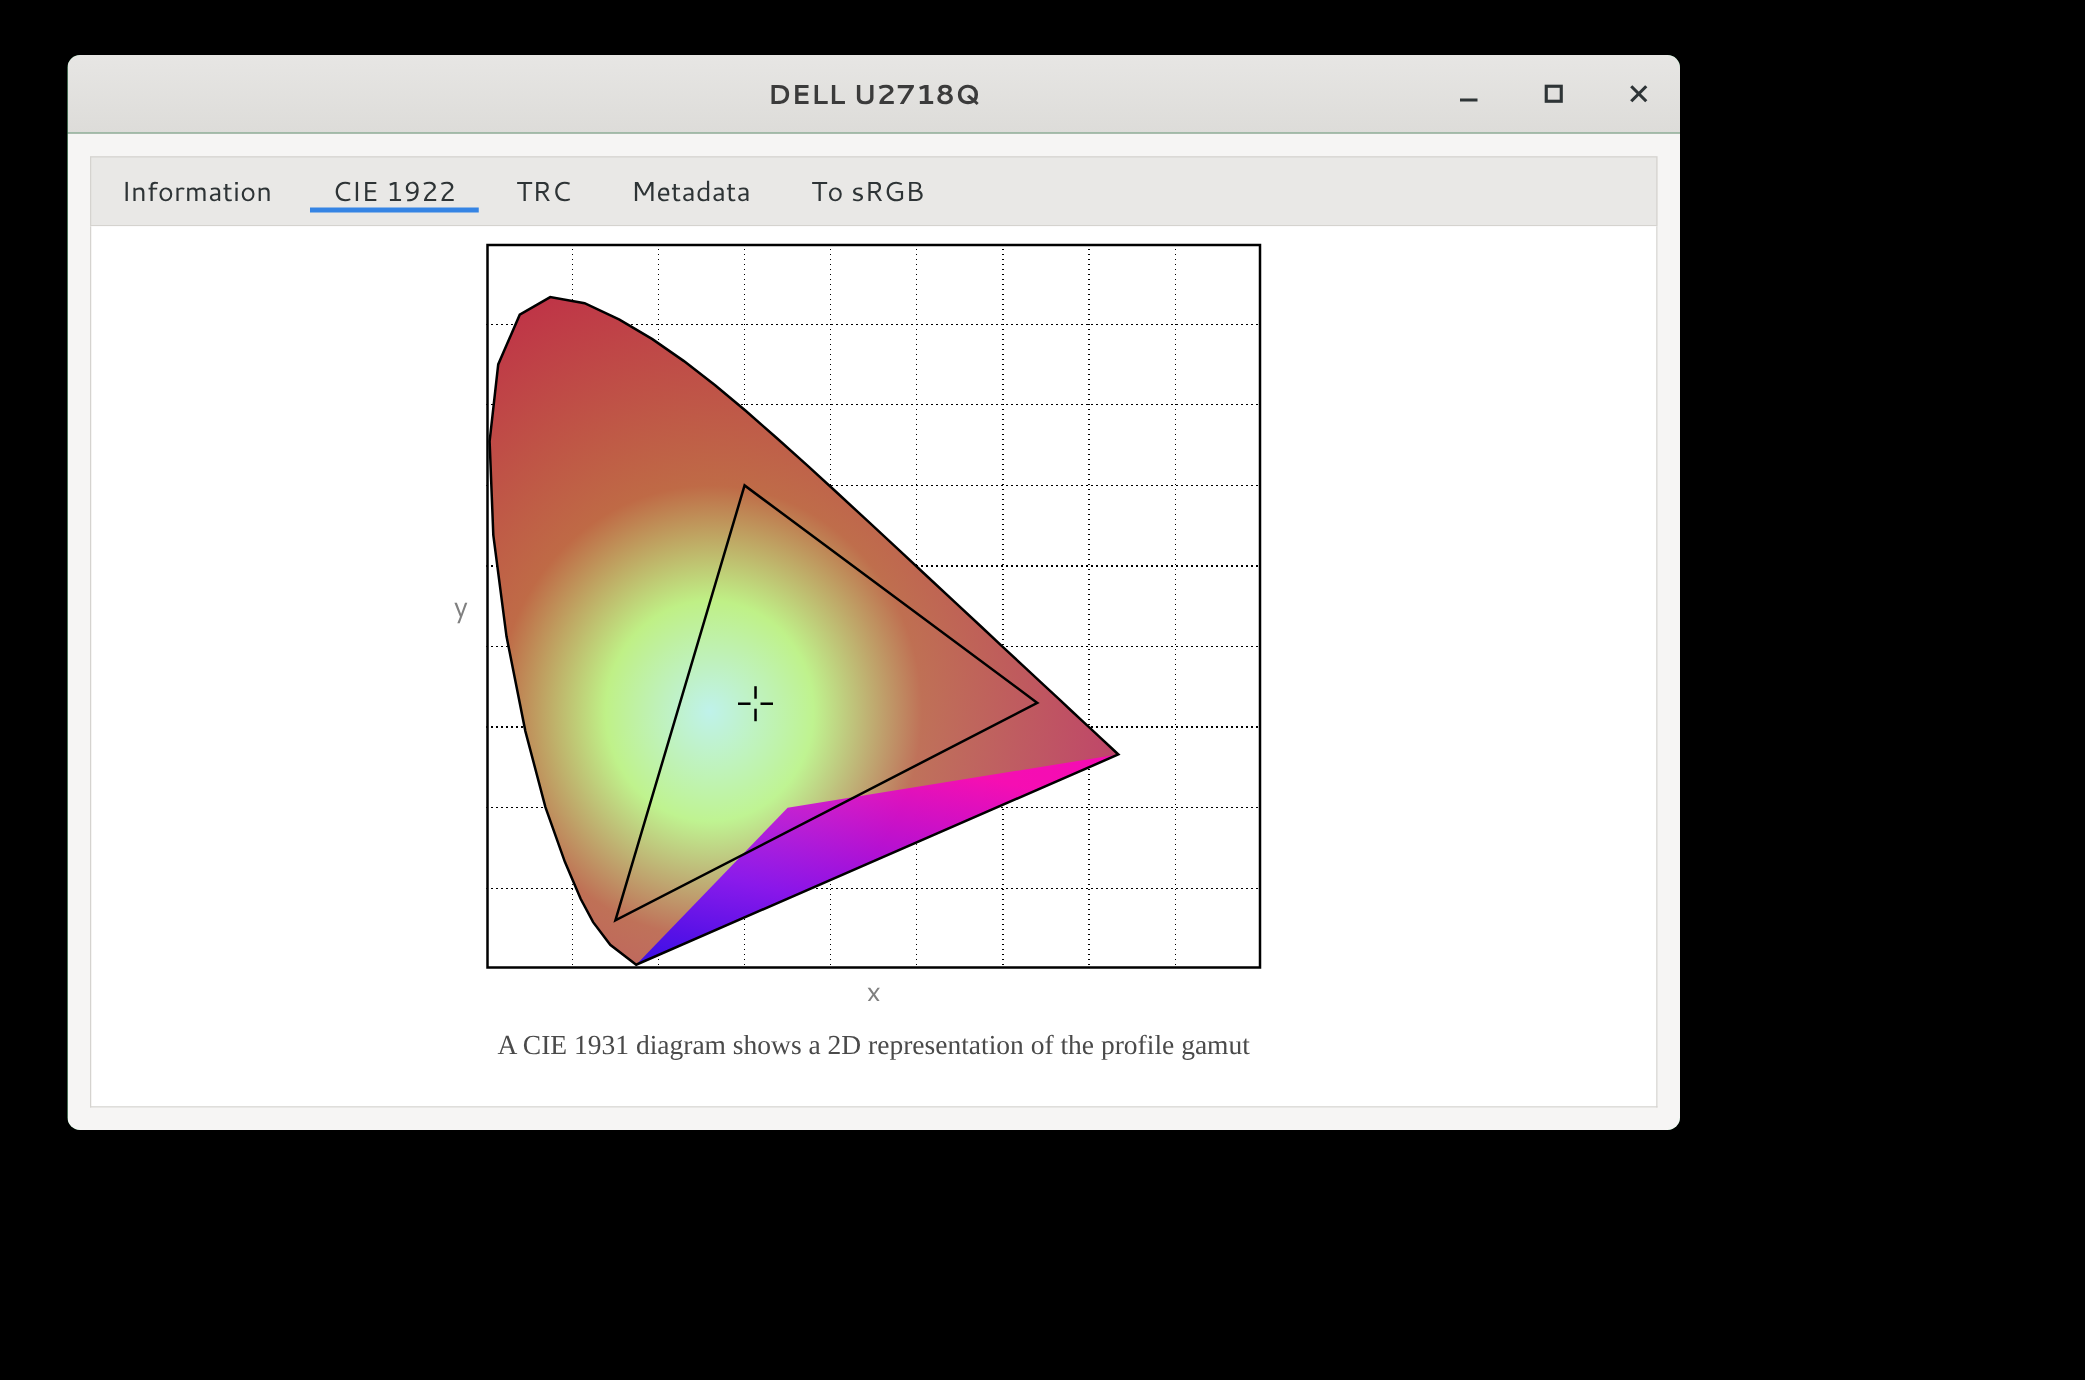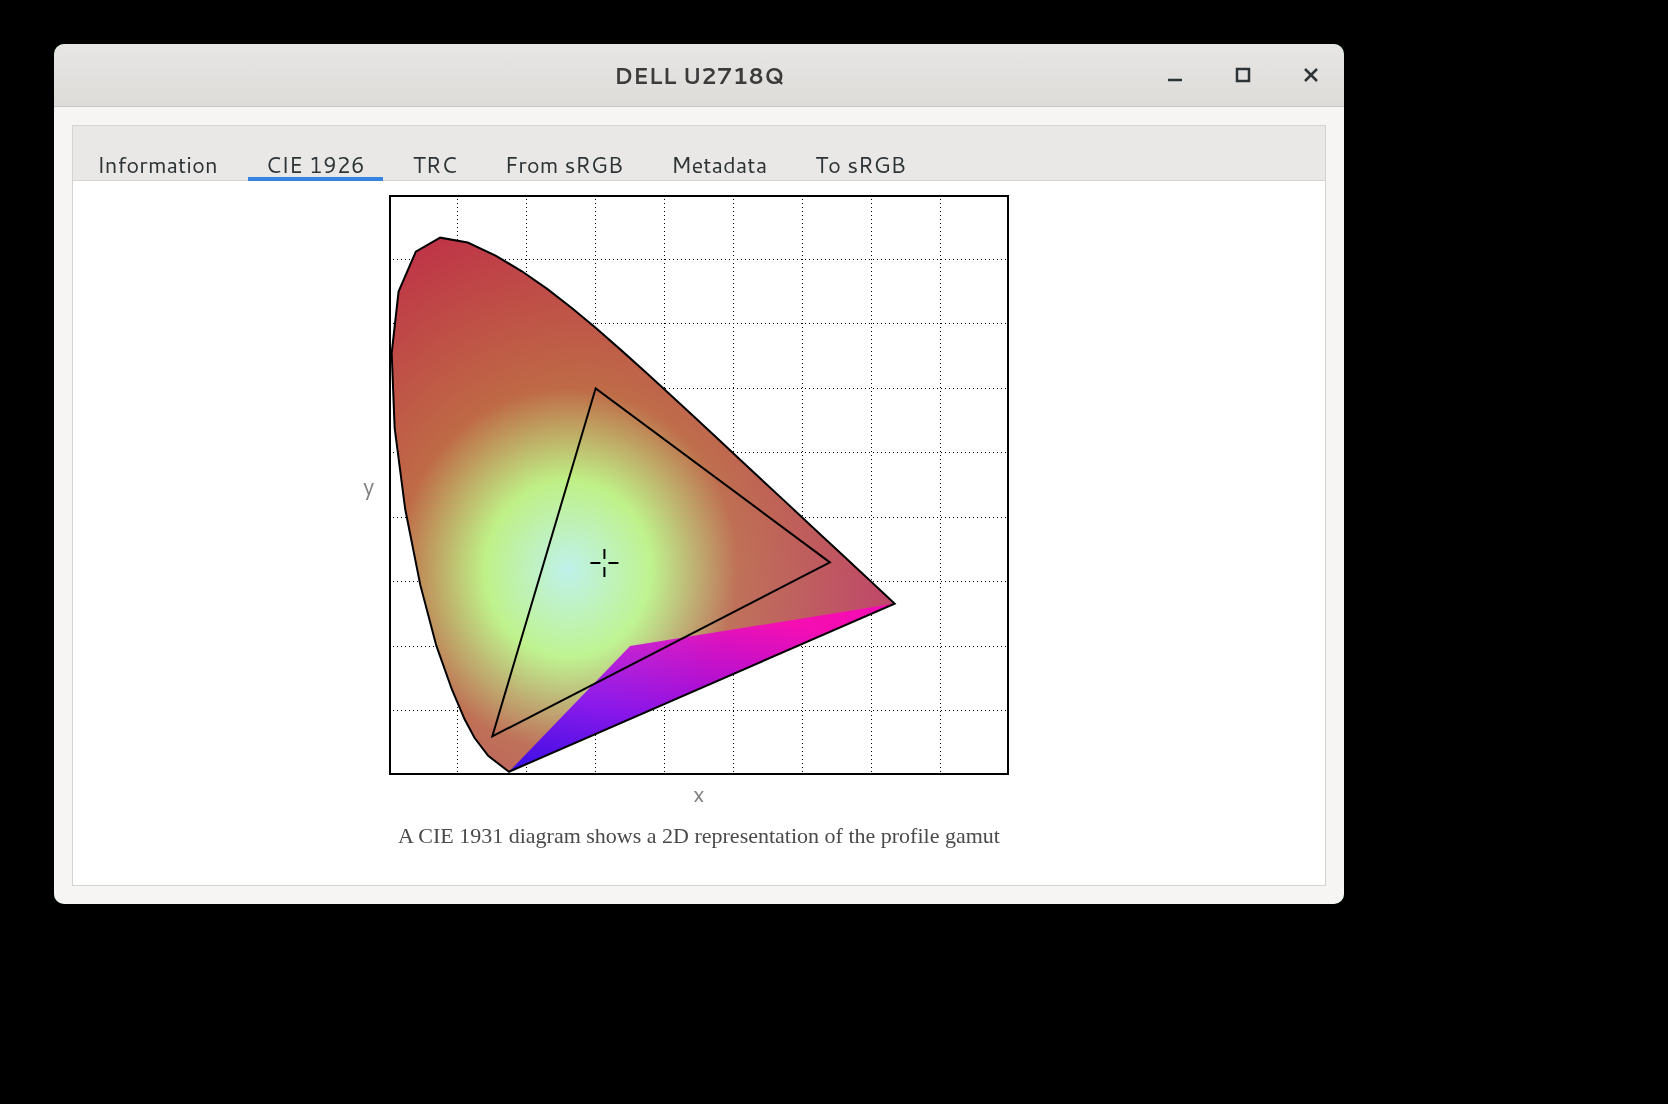--- a/index.html
+++ b/index.html
@@ -63,21 +63,21 @@
     display: flex;
     flex-direction: column;
   }
 
   .tabbar {
     height: 54px;
     background: #e9e8e6;
     border: 1px solid #d5d3cf;
     border-bottom: 1px solid #d5d3cf;
     display: flex;
-    align-items: flex-end;
+    align-items: center;
   }
   .tab {
     display: flex;
     align-items: center;
     padding: 0 24px;
     font-size: 22px;
     color: #2e3436;
     cursor: pointer;
     position: relative;
   }
@@ -167,23 +167,22 @@
           <line x1="16" y1="4" x2="4" y2="16" stroke="#2e3436" stroke-width="2.5"></line>
         </svg>
       </div>
     </div>
   </div>
 
   <div class="client">
 
     <div class="tabbar">
       <div class="tab">Information</div>
-      <div class="tab active">CIE 1926</div>
+      <div class="tab active">CIE 1922</div>
       <div class="tab">TRC</div>
-      <div class="tab">From sRGB</div>
       <div class="tab">Metadata</div>
       <div class="tab">To sRGB</div>
     </div>
 
     <div class="content">
 
       <div class="chart-wrap">
         <div class="chart-border"></div>
 
         <svg viewBox="0 0 620 580" width="620" height="580" style="position:absolute;inset:0">

